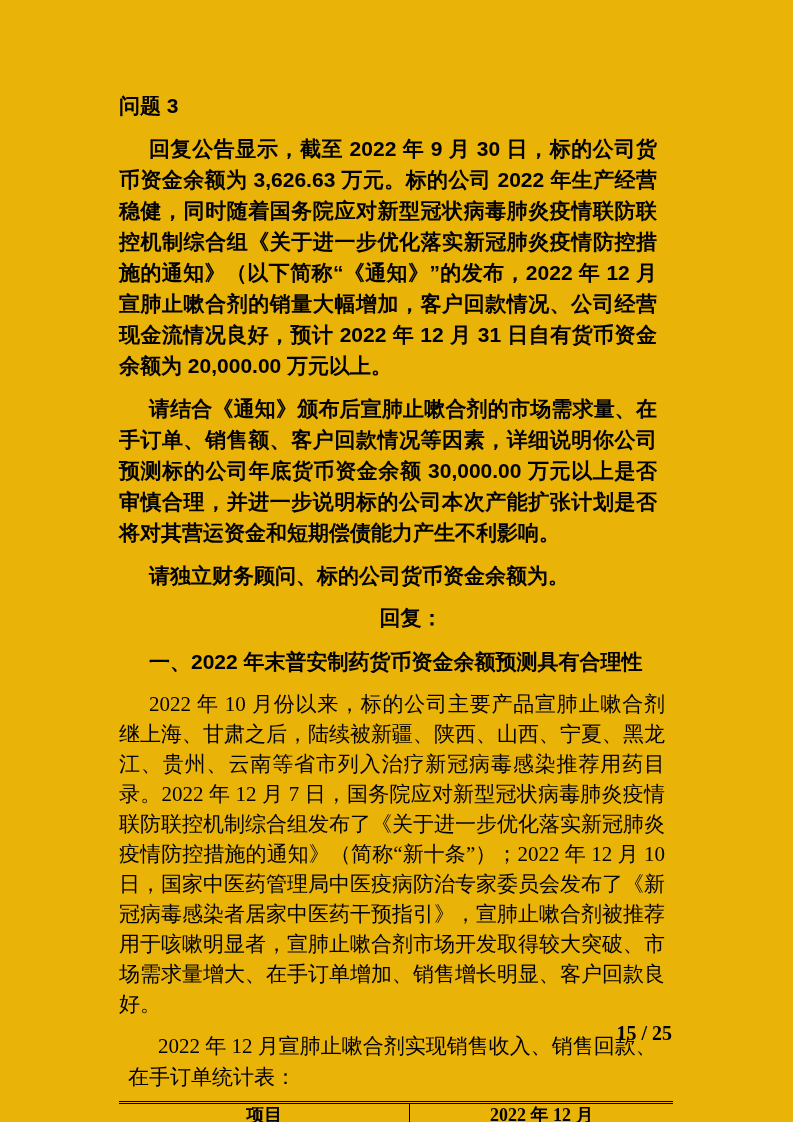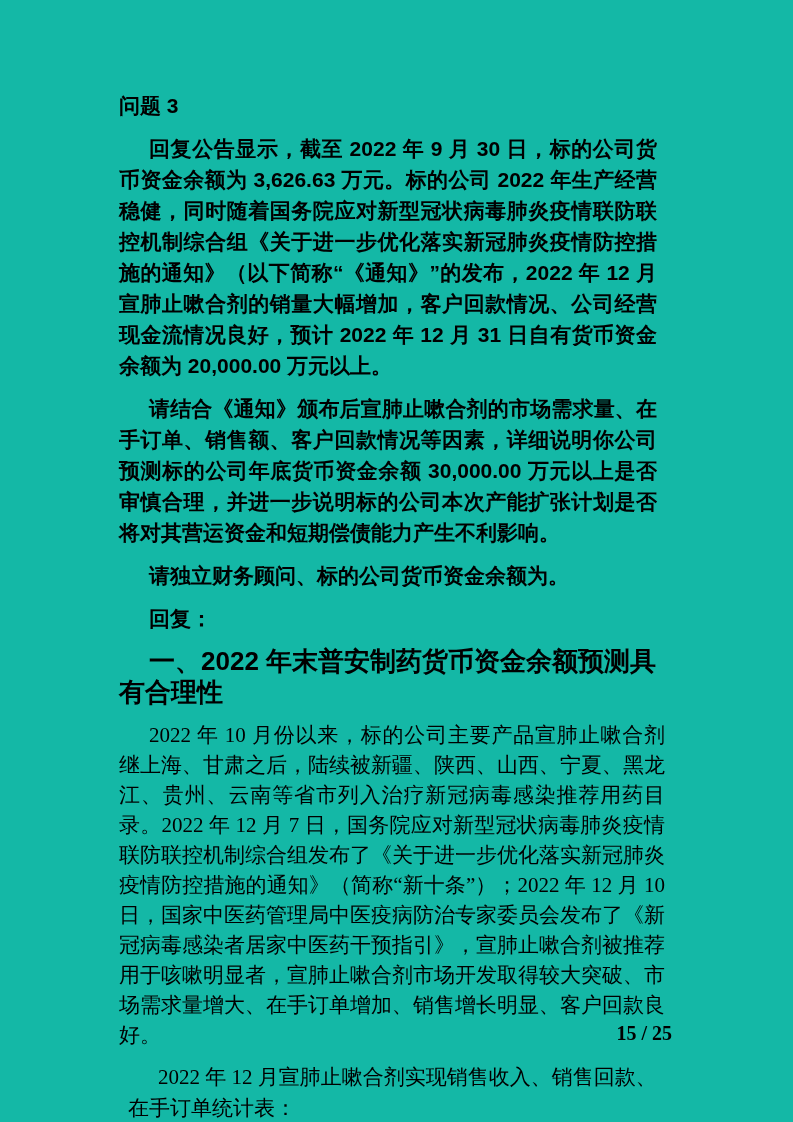--- a/index.html
+++ b/index.html
@@ -4,21 +4,21 @@
 <style>
   html, body {
     margin: 0;
     padding: 0;
     background: #ffffff;
   }
   .page {
     position: relative;
     width: 793px;
     height: 1122px;
-    background: #14b8a6;
+    background: #eab308;
     color: #000000;
     font-family: "Liberation Serif", "DejaVu Serif", serif;
     overflow: hidden;
   }
   .content {
     position: absolute;
     left: 119px;
     top: 90px;
     width: 554px;
   }
@@ -33,31 +33,32 @@
     font-family: "Liberation Sans", "DejaVu Sans", sans-serif;
     font-weight: bold;
     font-size: 21px;
     line-height: 31px;
     text-align: justify;
     text-justify: inter-ideograph;
     text-indent: 30px;
     margin: 0 16px 12px 0;
   }
   .reply-label {
-    font-family: Liberation Sans, sans-serif;
+    font-family: Liberation Serif, serif;
     font-weight: bold;
     font-size: 21px;
     line-height: 31px;
     text-indent: 30px;
     margin: 0 0 12px 0;
+    text-align: center;
   }
   .section-heading {
     font-family: "Liberation Sans", "DejaVu Sans", sans-serif;
     font-weight: bold;
-    font-size: 26px;
+    font-size: 21px;
     line-height: 31px;
     text-indent: 30px;
     margin: 8px 0 12px 0;
   }
   .body-para {
     font-size: 21px;
     line-height: 30px;
     text-align: justify;
     text-justify: inter-ideograph;
     text-indent: 30px;

